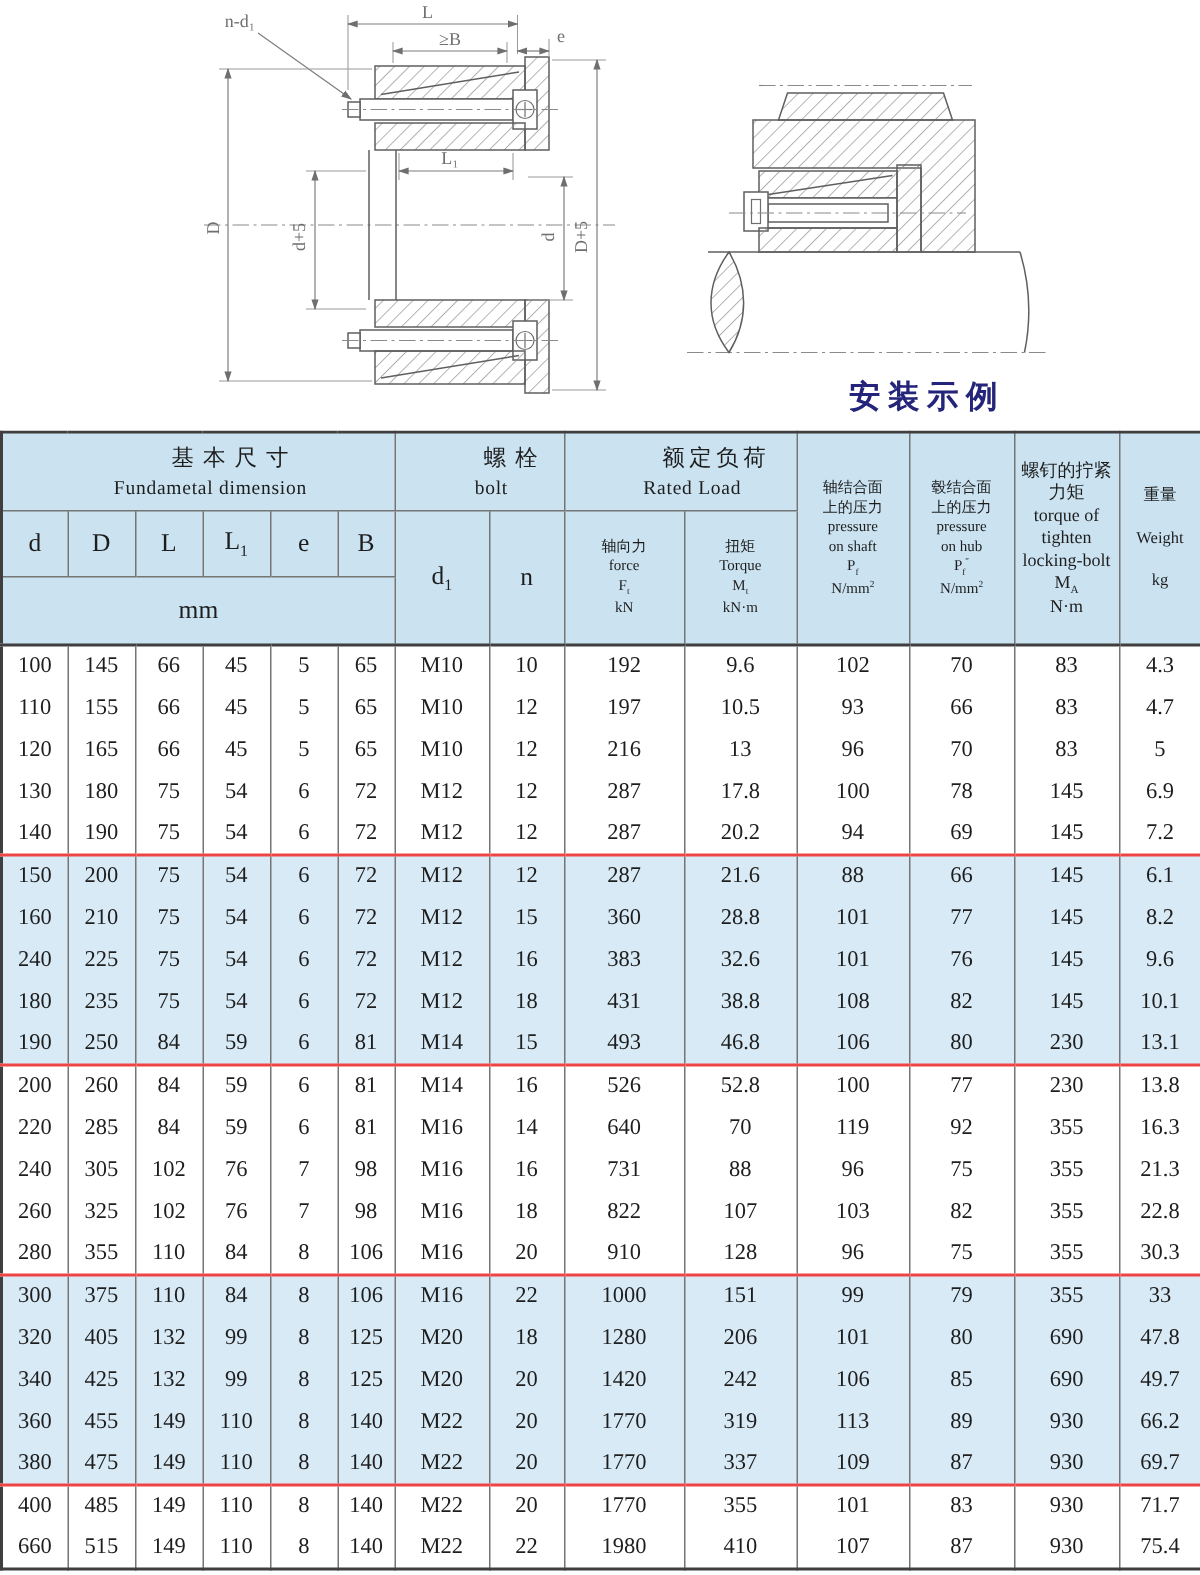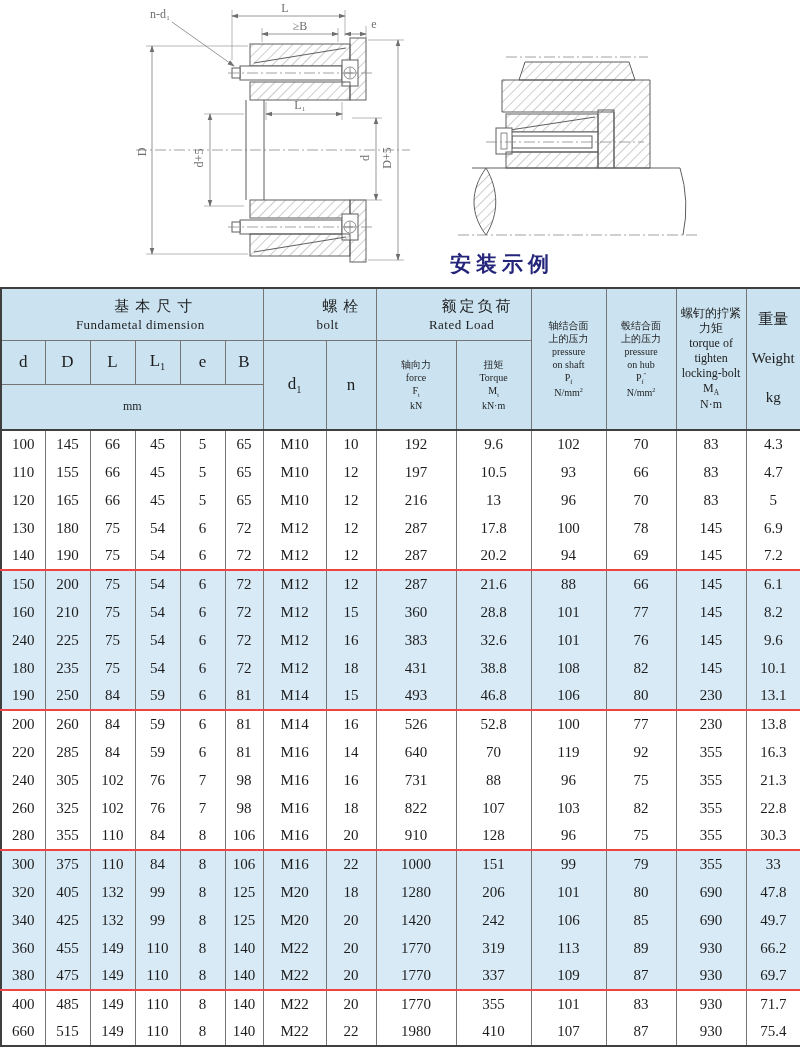--- a/index.html
+++ b/index.html
@@ -1,20 +1,20 @@
 <!DOCTYPE html>
 <html><head>
 <meta charset="utf-8">
 <style>
   html,body{margin:0;padding:0;background:#fff;}
   .page{width:800px;height:1050px;position:relative;background:#fff;overflow:hidden;
         font-family:"Liberation Serif",serif;}
   
   .drawings{position:relative;width:800px;height:287px;background:#fff;}
-  .caption{position:absolute;left:450px;top:250px;width:220px;text-align:left;
+  .caption{position:absolute;left:450px;top:250px;width:220px;text-align:right;
            font-size:21px;font-weight:bold;color:#24247a;letter-spacing:5px;}
   svg .hatch{fill:url(#hp);stroke:#5f5f5f;stroke-width:1;}
   svg .part{fill:#ffffff;stroke:#5f5f5f;stroke-width:1;}
   svg .ol{stroke:#5f5f5f;stroke-width:1;fill:none;}
   svg .ol-thin{stroke:#6e6e6e;stroke-width:.8;fill:none;}
   svg .cl{stroke:#8a8a8a;stroke-width:.8;stroke-dasharray:11 3 2 3;fill:none;}
   svg .ext{stroke:#9a9a9a;stroke-width:.7;}
   svg .dim{stroke:#7d7d7d;stroke-width:.8;}
   svg .dtxt{font-family:"Liberation Serif",serif;font-size:12px;fill:#6f6f6f;}
   
@@ -28,21 +28,21 @@
   tbody tr:first-child td{border-top:2px solid #3f3f3f;}
   tr.gsep td{border-top:2px solid #ef4444;}
   tr.band td{background:#d8eaf6;}
   tbody td{font-size:15px;}
   tbody tr{height:28px;}
   .zh{display:block;font-size:15px;letter-spacing:6px;line-height:1.5;padding-left:48px;}
   .en{display:block;font-size:13px;letter-spacing:.5px;line-height:1.25;padding-left:16px;}
   .letter{font-size:17px;}
   .hcell{font-size:10px;line-height:1.3;}
   .hcell-sm{font-size:12px;line-height:1.25;}
-  .unit{font-size:12px;}
+  .unit{font-size:17px;}
   sub{font-size:.62em;} sup{font-size:.62em;}
 </style>
 </head>
 <body>
 
 <div class="page">
 
   <div class="drawings">
     <svg width="800" height="287">
       <defs>
@@ -181,21 +181,21 @@
           <span class="zh">螺栓</span>
           <span class="en">bolt</span>
         </th>
         <th colspan="2">
           <span class="zh" style="letter-spacing:3px">额定负荷</span>
           <span class="en">Rated Load</span>
         </th>
         <th rowspan="3" class="hcell">轴结合面<br>上的压力<br>pressure<br>on shaft<br>P<sub>f</sub><br>N/mm<sup>2</sup></th>
         <th rowspan="3" class="hcell">毂结合面<br>上的压力<br>pressure<br>on hub<br>P<sub>f</sub><sup>″</sup><br>N/mm<sup>2</sup></th>
         <th rowspan="3" class="hcell-sm">螺钉的拧紧<br>力矩<br>torque of<br>tighten<br>locking-bolt<br>M<sub>A</sub><br>N·m</th>
-        <th rowspan="3" class="hcell" style="font-size:15px">重量<br><br>Weight<br><br>kg</th>
+        <th rowspan="3" class="hcell" style="font-size:11px">重量<br><br>Weight<br><br>kg</th>
       </tr>
       <tr style="height:44px">
         <th class="letter">d</th>
         <th class="letter">D</th>
         <th class="letter">L</th>
         <th class="letter">L<sub>1</sub></th>
         <th class="letter">e</th>
         <th class="letter">B</th>
         <th rowspan="2" class="letter">d<sub>1</sub></th>
         <th rowspan="2" class="letter">n</th>

